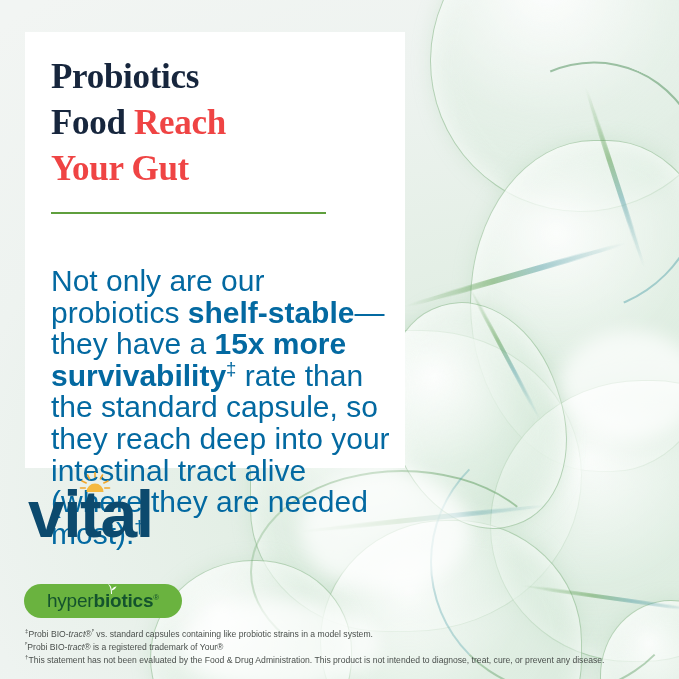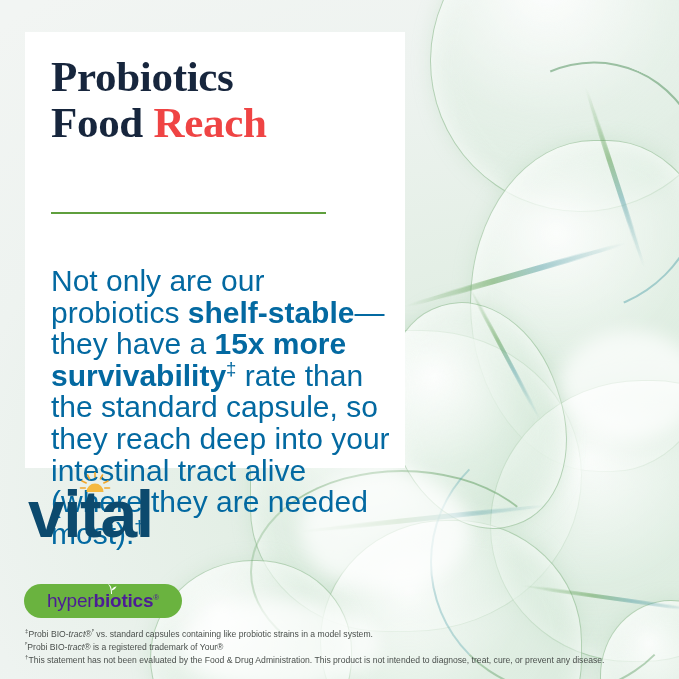--- a/index.html
+++ b/index.html
@@ -53,21 +53,21 @@
   .g1{width:170px;height:120px;left:300px;top:470px;}
   .g2{width:140px;height:110px;left:560px;top:330px;}
   .g3{width:200px;height:90px;left:180px;top:600px;}
 
   
   .card{position:absolute;left:25px;top:32px;width:380px;height:436px;
         background:#fff;}
 
   .headline{position:absolute;left:26px;top:22px;width:330px;
      font-family:"Liberation Serif", serif;
-     font-size:43px;line-height:46px;font-weight:700;
+     font-size:35px;line-height:46px;font-weight:700;
      color:#17263d;letter-spacing:-.3px;}
   .headline .grn{color:#ef4444;}
 
   .rule{position:absolute;left:26px;top:180px;width:275px;height:2px;background:#5f9f3d;}
 
   .body{position:absolute;left:26px;top:203px;width:345px;
      font-size:30px;line-height:31.6px;color:#0369a1;font-weight:400;}
   .body b{font-weight:700;}
   .body sup{font-size:.62em;vertical-align:super;line-height:0;}
 
@@ -77,21 +77,21 @@
      font-size:66px;line-height:57px;font-weight:700;color:#0c4a6e;
      letter-spacing:-1.5px;}
   .sun{position:absolute;left:50px;top:-14px;width:34px;height:24px;}
   .nutri{margin-top:1px;font-size:16.5px;color:#17263d;font-weight:400;
      letter-spacing:7.4px;padding-left:3px;}
 
   
   .pill{position:absolute;left:24px;top:584px;width:158px;height:34px;
      border-radius:17px;background:#6ab33f;
      display:flex;align-items:center;justify-content:center;}
-  .pill .txt{color:#4c1d95;font-size:19px;letter-spacing:-.2px;position:relative;}
+  .pill .txt{color:#14532d;font-size:19px;letter-spacing:-.2px;position:relative;}
   .pill .light{font-weight:400;}
   .pill .bold{font-weight:700;}
   .pill .reg{font-size:8px;vertical-align:super;}
   .sprout{position:absolute;left:58px;top:-8px;width:12px;height:12px;}
 
   
   .fine{position:absolute;left:25px;width:650px;
      font-size:8.6px;line-height:12.6px;color:#4a4f4c;}
   .f1{top:628px;}
   .f2{top:641px;}
@@ -125,20 +125,21 @@
     <div class="glare g1"></div>
     <div class="glare g2"></div>
     <div class="glare g3"></div>
   </div>
 
   <div class="card">
 
     <div class="headline">
       <span>Probiotics</span><br>
       <span>Food </span><span class="grn">Reach</span><br>
+      <span class="grn">Your Gut</span>
     </div>
 
     <div class="rule"></div>
 
     <p class="body"><span>Not only are our probiotics </span><b>shelf-stable</b><span>—they have a </span><b>15x more survivability</b><sup>‡</sup><span> rate than the standard capsule, so they reach deep into your intestinal tract alive (where they are needed most).</span><sup>†</sup></p>
 
   </div>
 
   <div class="vital">
     <div style="position:relative;">

